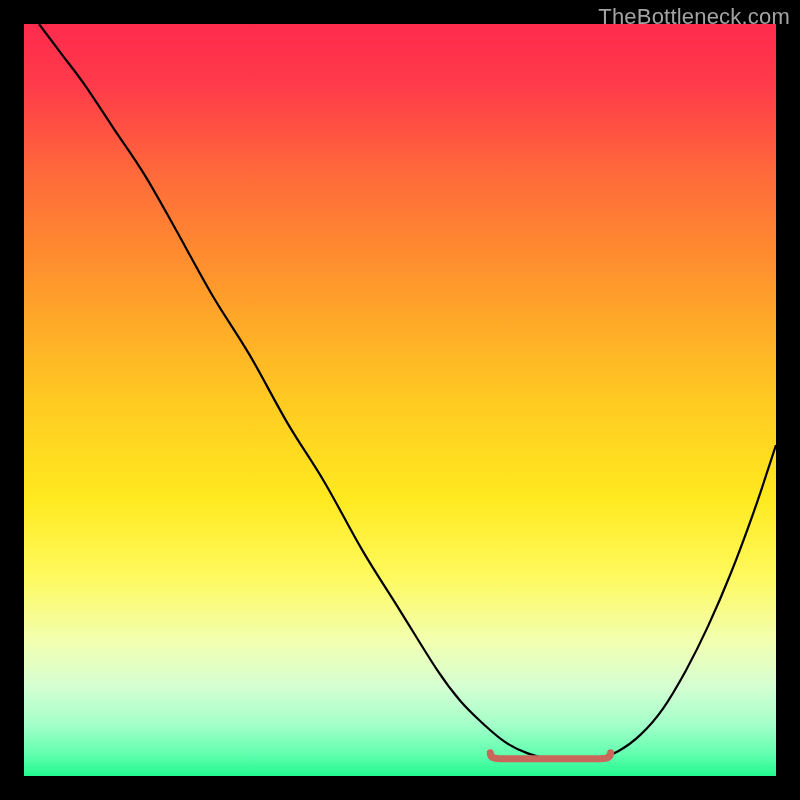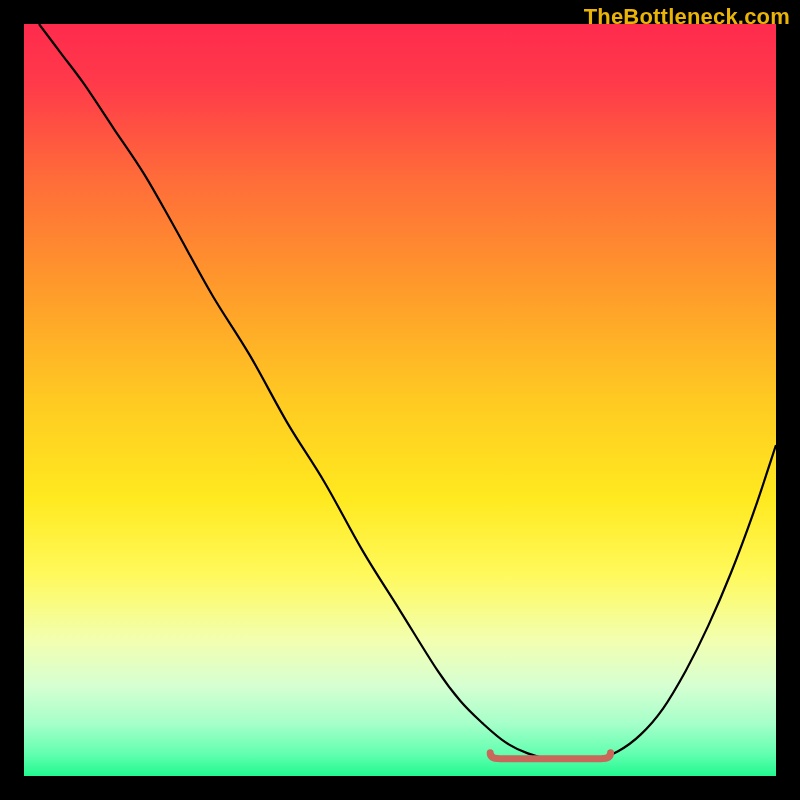--- a/index.html
+++ b/index.html
@@ -13,23 +13,23 @@
   }
   .stage {
     position: relative;
     width: 800px;
     height: 800px;
   }
   .watermark {
     position: absolute;
     top: 4px;
     right: 10px;
-    color: #eab308;
+    color: #a3a3a3;
     font-size: 22px;
-    font-weight: 700;
+    font-weight: 400;
     letter-spacing: 0.2px;
     z-index: 20;
     text-align: center;
   }
   .plot-area {
     position: absolute;
     left: 24px;
     top: 24px;
     width: 752px;
     height: 752px;

